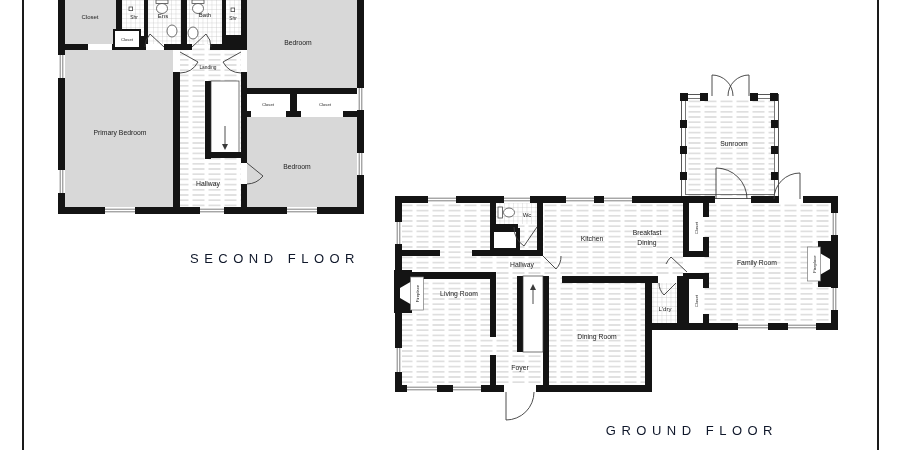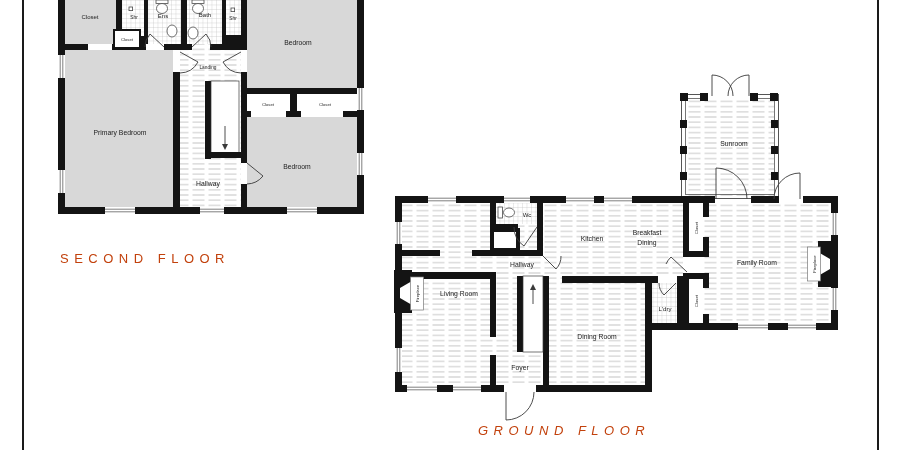--- a/index.html
+++ b/index.html
@@ -1,24 +1,24 @@
 <!DOCTYPE html>
 <html><head>
 <meta charset="utf-8">
 <style>
   html,body{margin:0;padding:0;background:#fff;}
   .canvas{position:relative;width:900px;height:450px;background:#ffffff;overflow:hidden;
           font-family:"Liberation Sans",sans-serif;}
   .frame-line{position:absolute;top:0;bottom:0;width:2px;background:#1a1a1a;}
   .frame-line.left{left:22px;}
   .frame-line.right{left:877px;}
-  .plan-title{position:absolute;font-size:13px;letter-spacing:5.5px;color:#c2410c;
-              text-align:left;white-space:nowrap;}
+  .plan-title{position:absolute;font-size:13px;letter-spacing:5.5px;color:#0f172a;
+              text-align:right;white-space:nowrap;}
   .plan-title.second{left:60px;top:251px;width:300px;}
-  .plan-title.ground{left:478px;top:423px;width:300px;font-style:italic;}
+  .plan-title.ground{left:478px;top:423px;width:300px;}
   svg{position:absolute;left:0;top:0;}
   svg text{font-family:"Liberation Sans",sans-serif;fill:#1c1c1c;text-anchor:middle;}
   .lbl{font-size:6.8px;}
   .lbl-md{font-size:6px;}
   .lbl-sm{font-size:4.8px;}
   .lbl-xs{font-size:4.2px;}
   .wall{fill:#141414;}
   .carpet{fill:#d8d8d8;}
   .winline{stroke:#5f5f5f;stroke-width:0.8;}
   .door{stroke:#3a3a3a;stroke-width:0.9;fill:none;}

